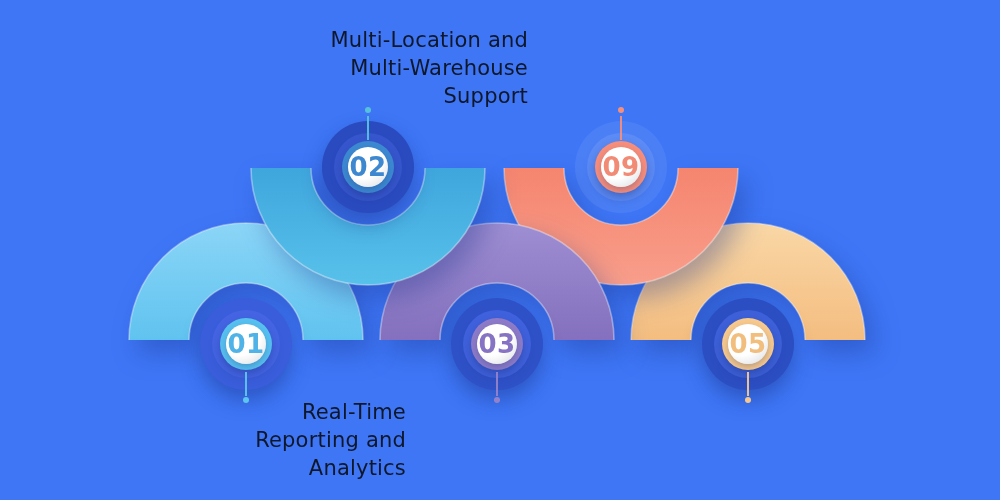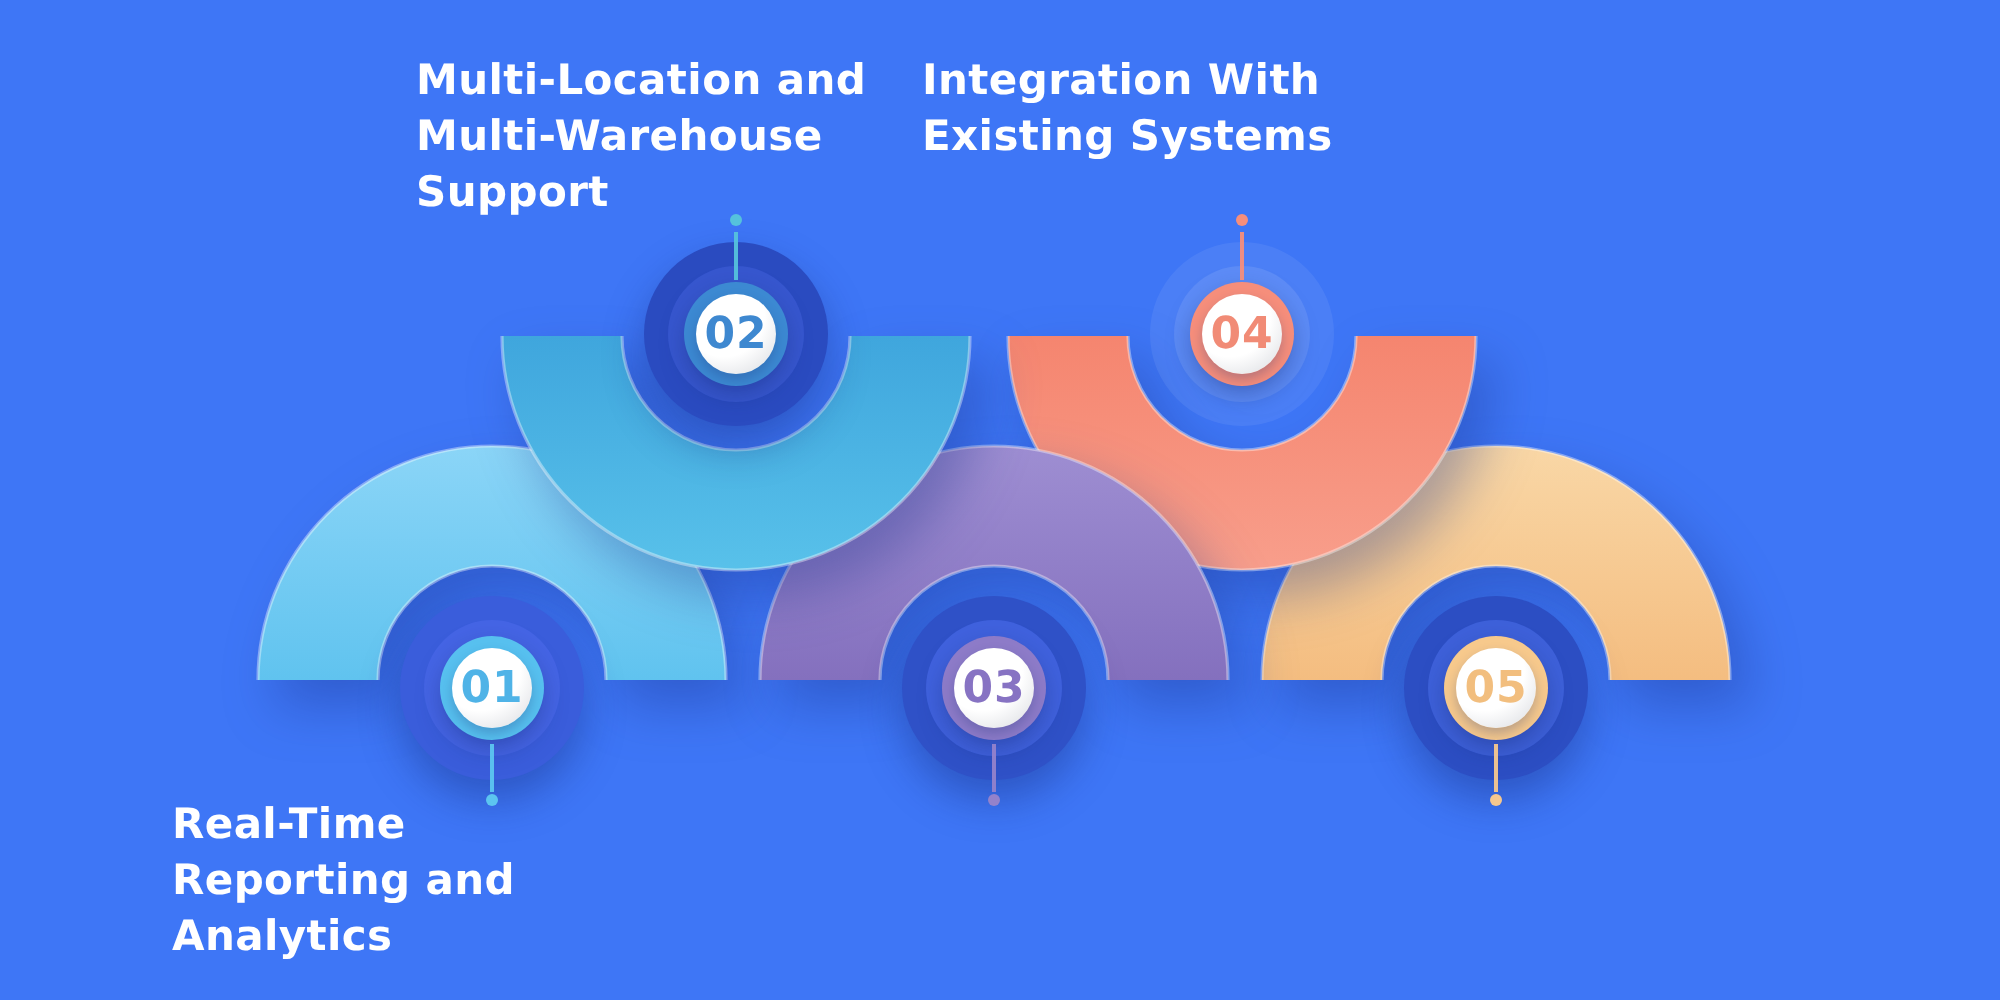--- a/index.html
+++ b/index.html
@@ -35,34 +35,34 @@
            background:var(--ring); box-shadow:0 5px 12px rgba(20,40,110,0.35); }
   .white-circle { width:40px; height:40px; left:calc(var(--cx) - 20px);
            background:radial-gradient(circle at 35% 28%, #ffffff 52%, #d7d9de 100%);
            box-shadow:0 3px 6px rgba(30,50,120,0.28); }
   .bottom .halo-outer { top:298px; } .top .halo-outer { top:121px; }
   .bottom .halo-inner { top:310px; } .top .halo-inner { top:133px; }
   .bottom .ring       { top:318px; } .top .ring       { top:141px; }
   .bottom .white-circle { top:324px; } .top .white-circle { top:147px; }
 
   .num { width:100%; height:100%; display:flex; align-items:center; justify-content:center;
-         font-size:22px; font-weight:700; color:var(--num); letter-spacing:0.5px; }
+         font-size:26px; font-weight:700; color:var(--num); letter-spacing:0.5px; }
 
   .connector-line { position:absolute; width:2px; height:24px;
          left:calc(var(--cx) - 1px); background:var(--connector); opacity:0.95; }
   .bottom .connector-line { top:372px; }
   .top    .connector-line { top:116px; }
   .connector-dot { width:6px; height:6px; left:calc(var(--cx) - 3px);
          background:var(--connector); }
   .bottom .connector-dot { top:397px; }
   .top    .connector-dot { top:107px; }
 
   .label { position:absolute; width:320px; left:calc(var(--cx) - 160px);
-         text-align:left; color:#ffffff; font-size:21px; line-height:28px;
-         font-weight:700; white-space:pre-line; letter-spacing:0.2px; }
+         text-align:right; color:#0f172a; font-size:21px; line-height:28px;
+         font-weight:400; white-space:pre-line; letter-spacing:0.2px; }
   .bottom .label { top:398px; }
   .top    .label { top:26px; }
 </style>
 </head>
 <body>
 
 <div class="canvas" style="background: rgb(62, 118, 246);">
 
   <div class="module m1 bottom" style="--ring: #57C0EF; --num: #4FB3E7; --connector: #5CC5F0;">
     <svg class="arc-svg" viewBox="0 0 240 122">
@@ -145,26 +145,24 @@
         </linearGradient>
       </defs>
       <path class="donut" fill="url(#g4)" d="M3,1 A117,117 0 0 0 237,1 L177,1 A57,57 0 0 1 63,1 Z"></path>
       <path class="rim" d="M3,1 A117,117 0 0 0 237,1"></path>
       <path class="rim" d="M177,1 A57,57 0 0 1 63,1"></path>
     </svg>
     <div class="halo-outer" style="background: rgba(255, 255, 255, 0.07);"></div>
     <div class="halo-inner" style="background: rgba(255, 255, 255, 0.1);"></div>
     <div class="ring"></div>
     <div class="white-circle">
-      <div class="num">04</div>
+      <div class="num">09</div>
     </div>
     <div class="connector-line"></div>
     <div class="connector-dot"></div>
-    <div class="label">Integration With
-Existing Systems</div>
   </div>
 
   <div class="module m5 bottom" style="--ring: #F7C98C; --num: #F2BE7E; --connector: #F5C78E;">
     <svg class="arc-svg" viewBox="0 0 240 122">
       <defs>
         <linearGradient id="g5" x1="0" y1="0" x2="0" y2="1">
           <stop class="stop-top" offset="0" stop-color="#F9D7A6"></stop>
             <stop class="stop-bottom" offset="1" stop-color="#F4BD80"></stop>
         </linearGradient>
       </defs>

